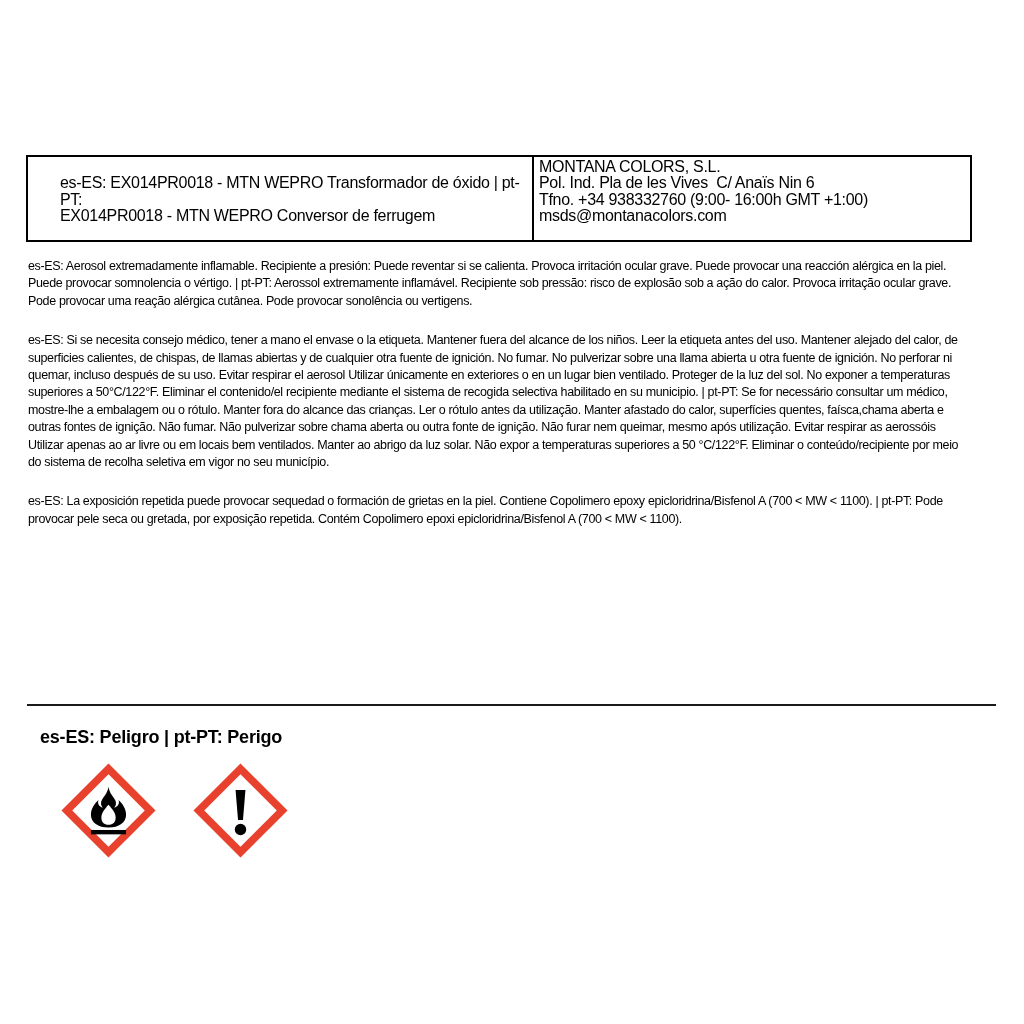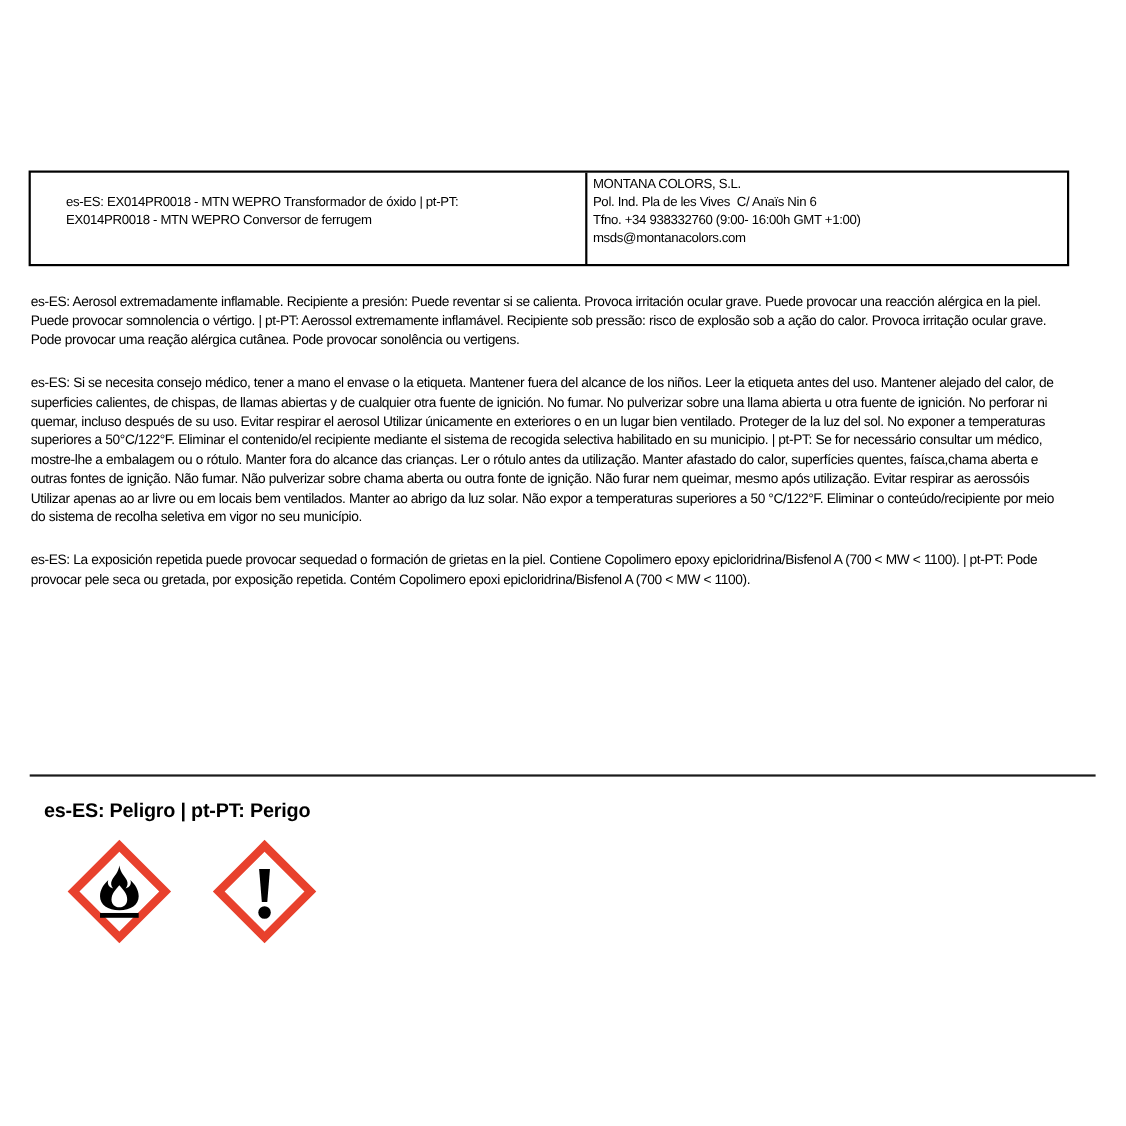--- a/index.html
+++ b/index.html
@@ -18,21 +18,21 @@
     position: absolute;
     left: 26px; top: 155px;
     width: 946px; height: 87px;
     border: 2px solid #000;
     box-sizing: border-box;
     display: flex;
   }
   .cell {
     box-sizing: border-box;
     padding: 2px 5px;
-    font-size: 12px;
+    font-size: 16px;
     line-height: 16.4px;
     letter-spacing: -0.3px;
   }
   .cell-product {
     width: 506px;
     border-right: 2px solid #000;
     white-space: pre-line;
     padding-left: 32px;
   }
   .cell-company { flex: 1; }
@@ -40,21 +40,21 @@
 
   
   .body-text {
     position: absolute;
     left: 28px; top: 258px;
     width: 938px;
     font-size: 12.5px;
     line-height: 17.4px;
     letter-spacing: -0.35px;
   }
-  .body-text p { margin: 8px 0 22px 0; }
+  .body-text p { margin: 0 0 22px 0; }
 
   
   .rule {
     position: absolute;
     left: 27px; top: 704px;
     width: 969px; height: 2px;
     background: #1a1a1a;
   }
   .signal {
     position: absolute;

